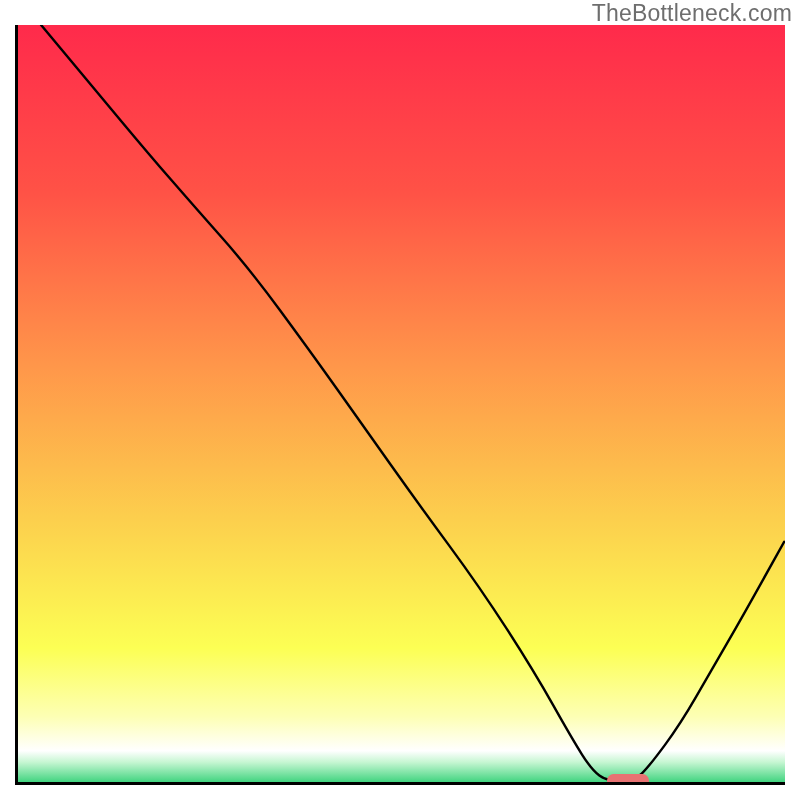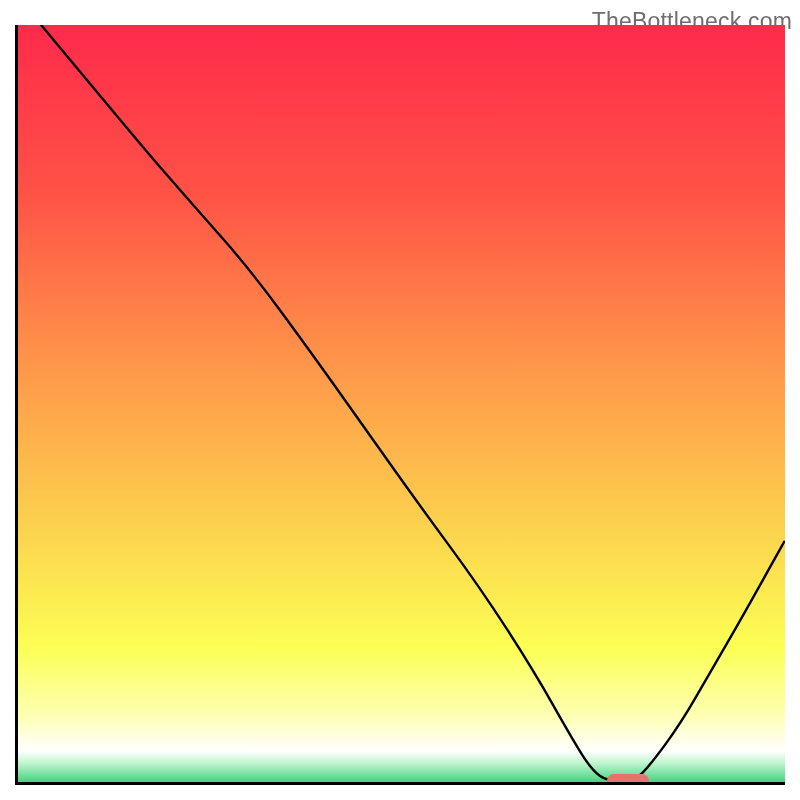--- a/index.html
+++ b/index.html
@@ -16,21 +16,20 @@
   height: 800px;
 }
 .watermark {
   position: absolute;
   top: 0px;
   right: 8px;
   color: #6e6e6e;
   font-size: 23px;
   font-weight: 500;
   letter-spacing: 0.2px;
-  margin-top: 8px;
 }
 .plot-box {
   position: absolute;
   left: 15px;
   top: 25px;
   width: 770px;
   height: 760px;
   border-left: 3px solid #000;
   border-bottom: 3px solid #000;
   box-sizing: border-box;

